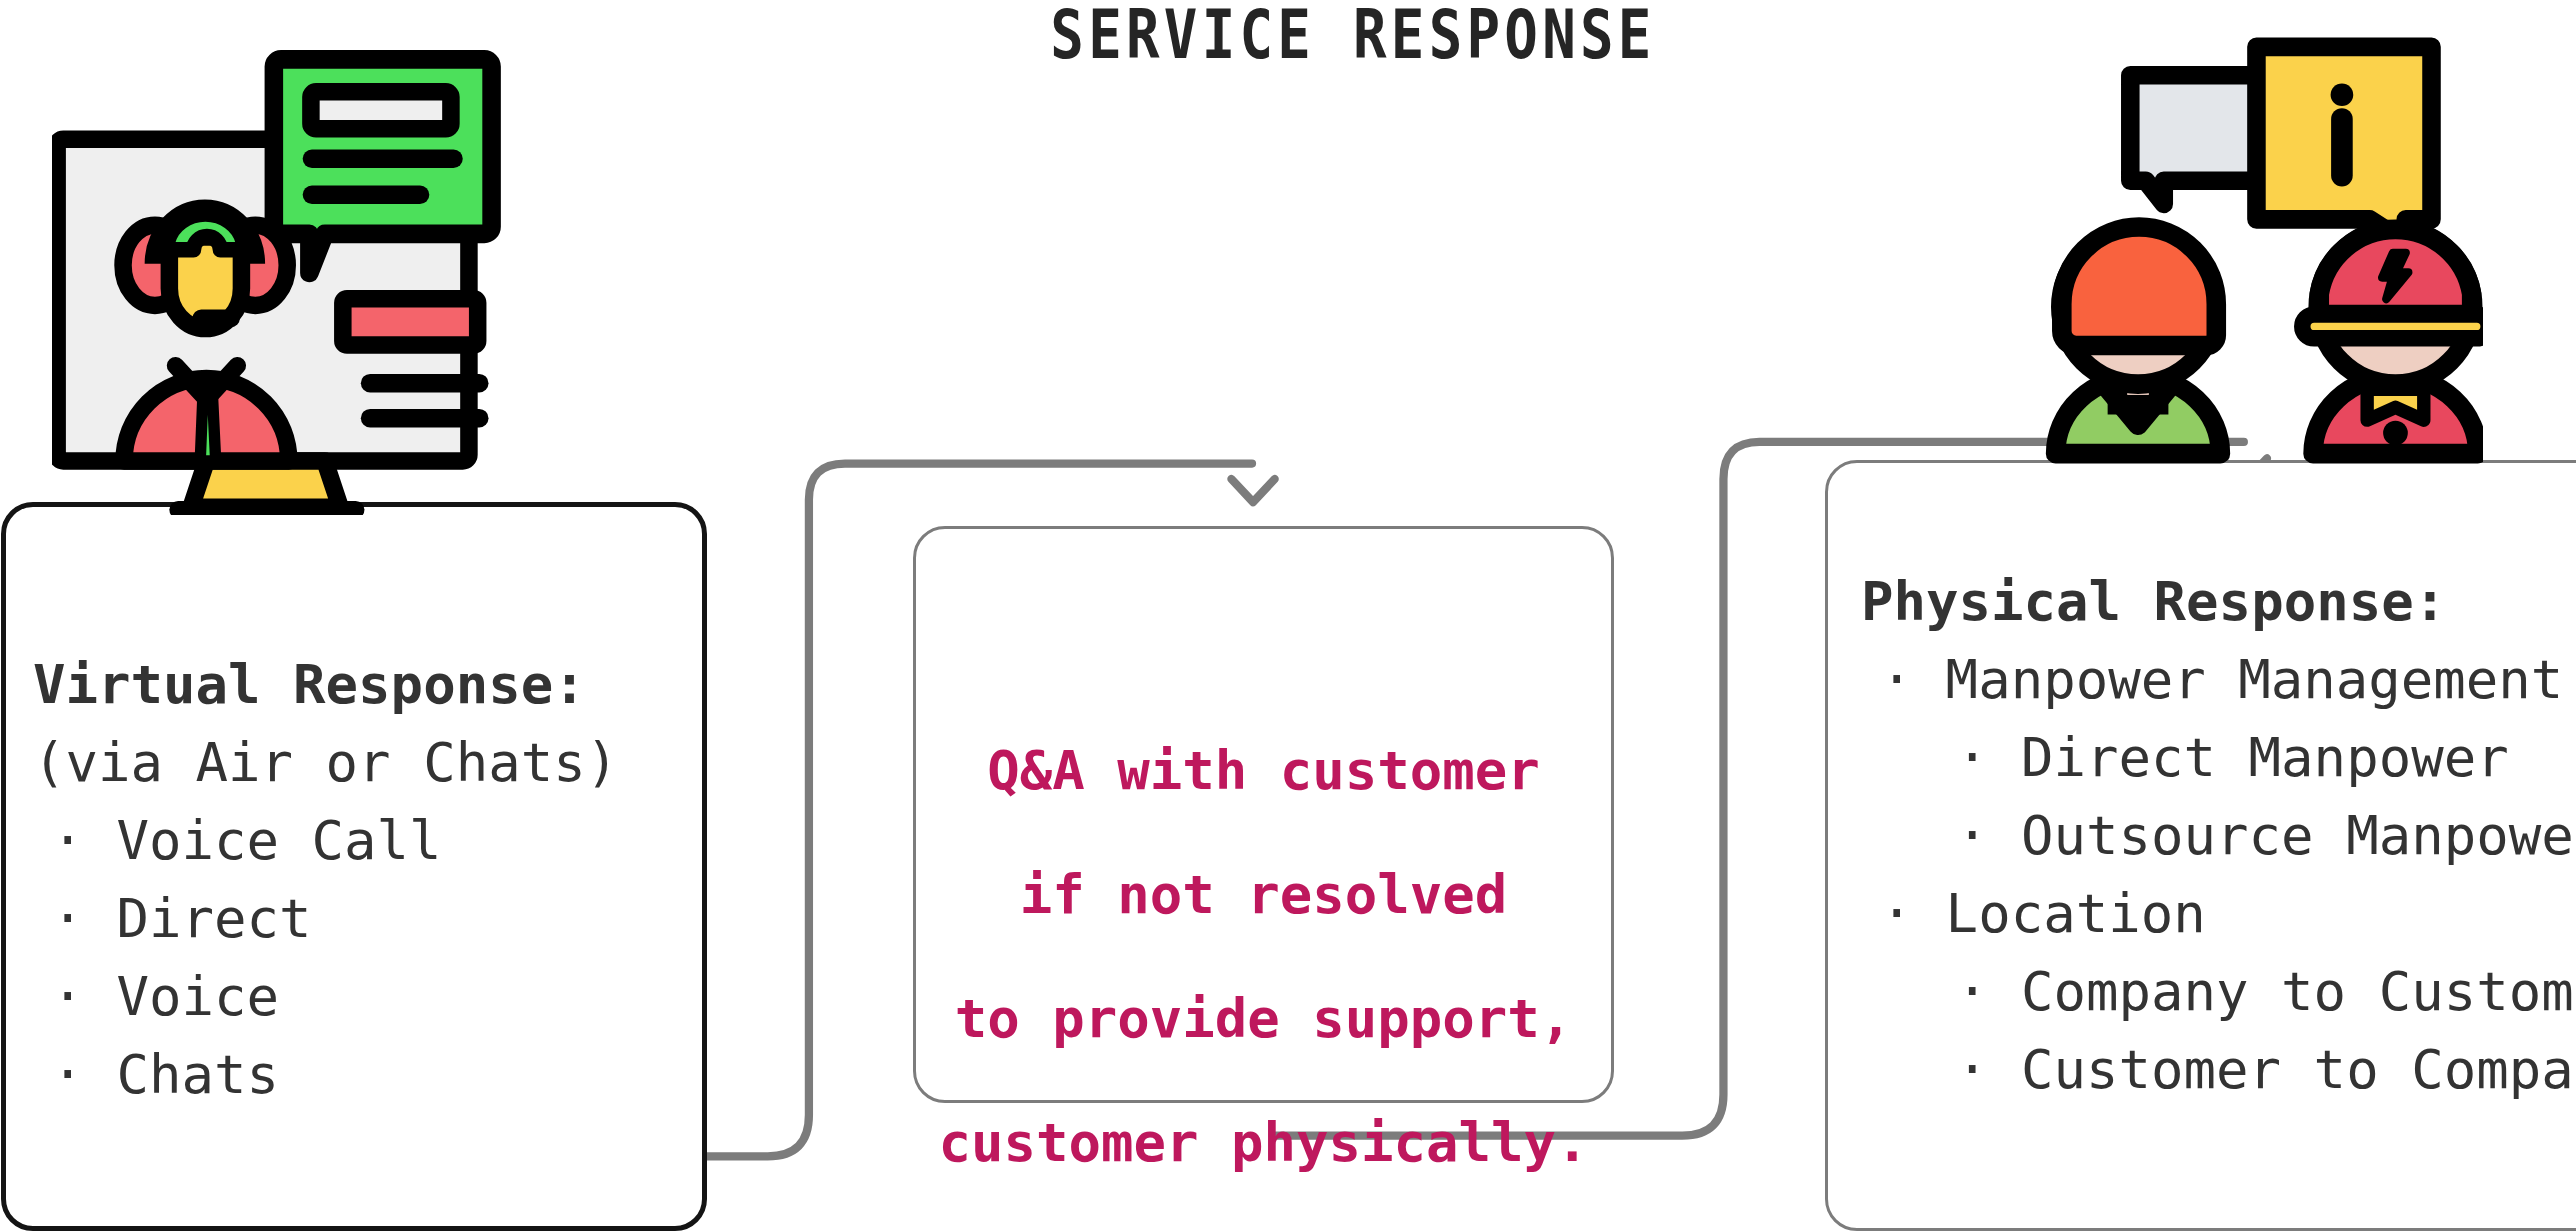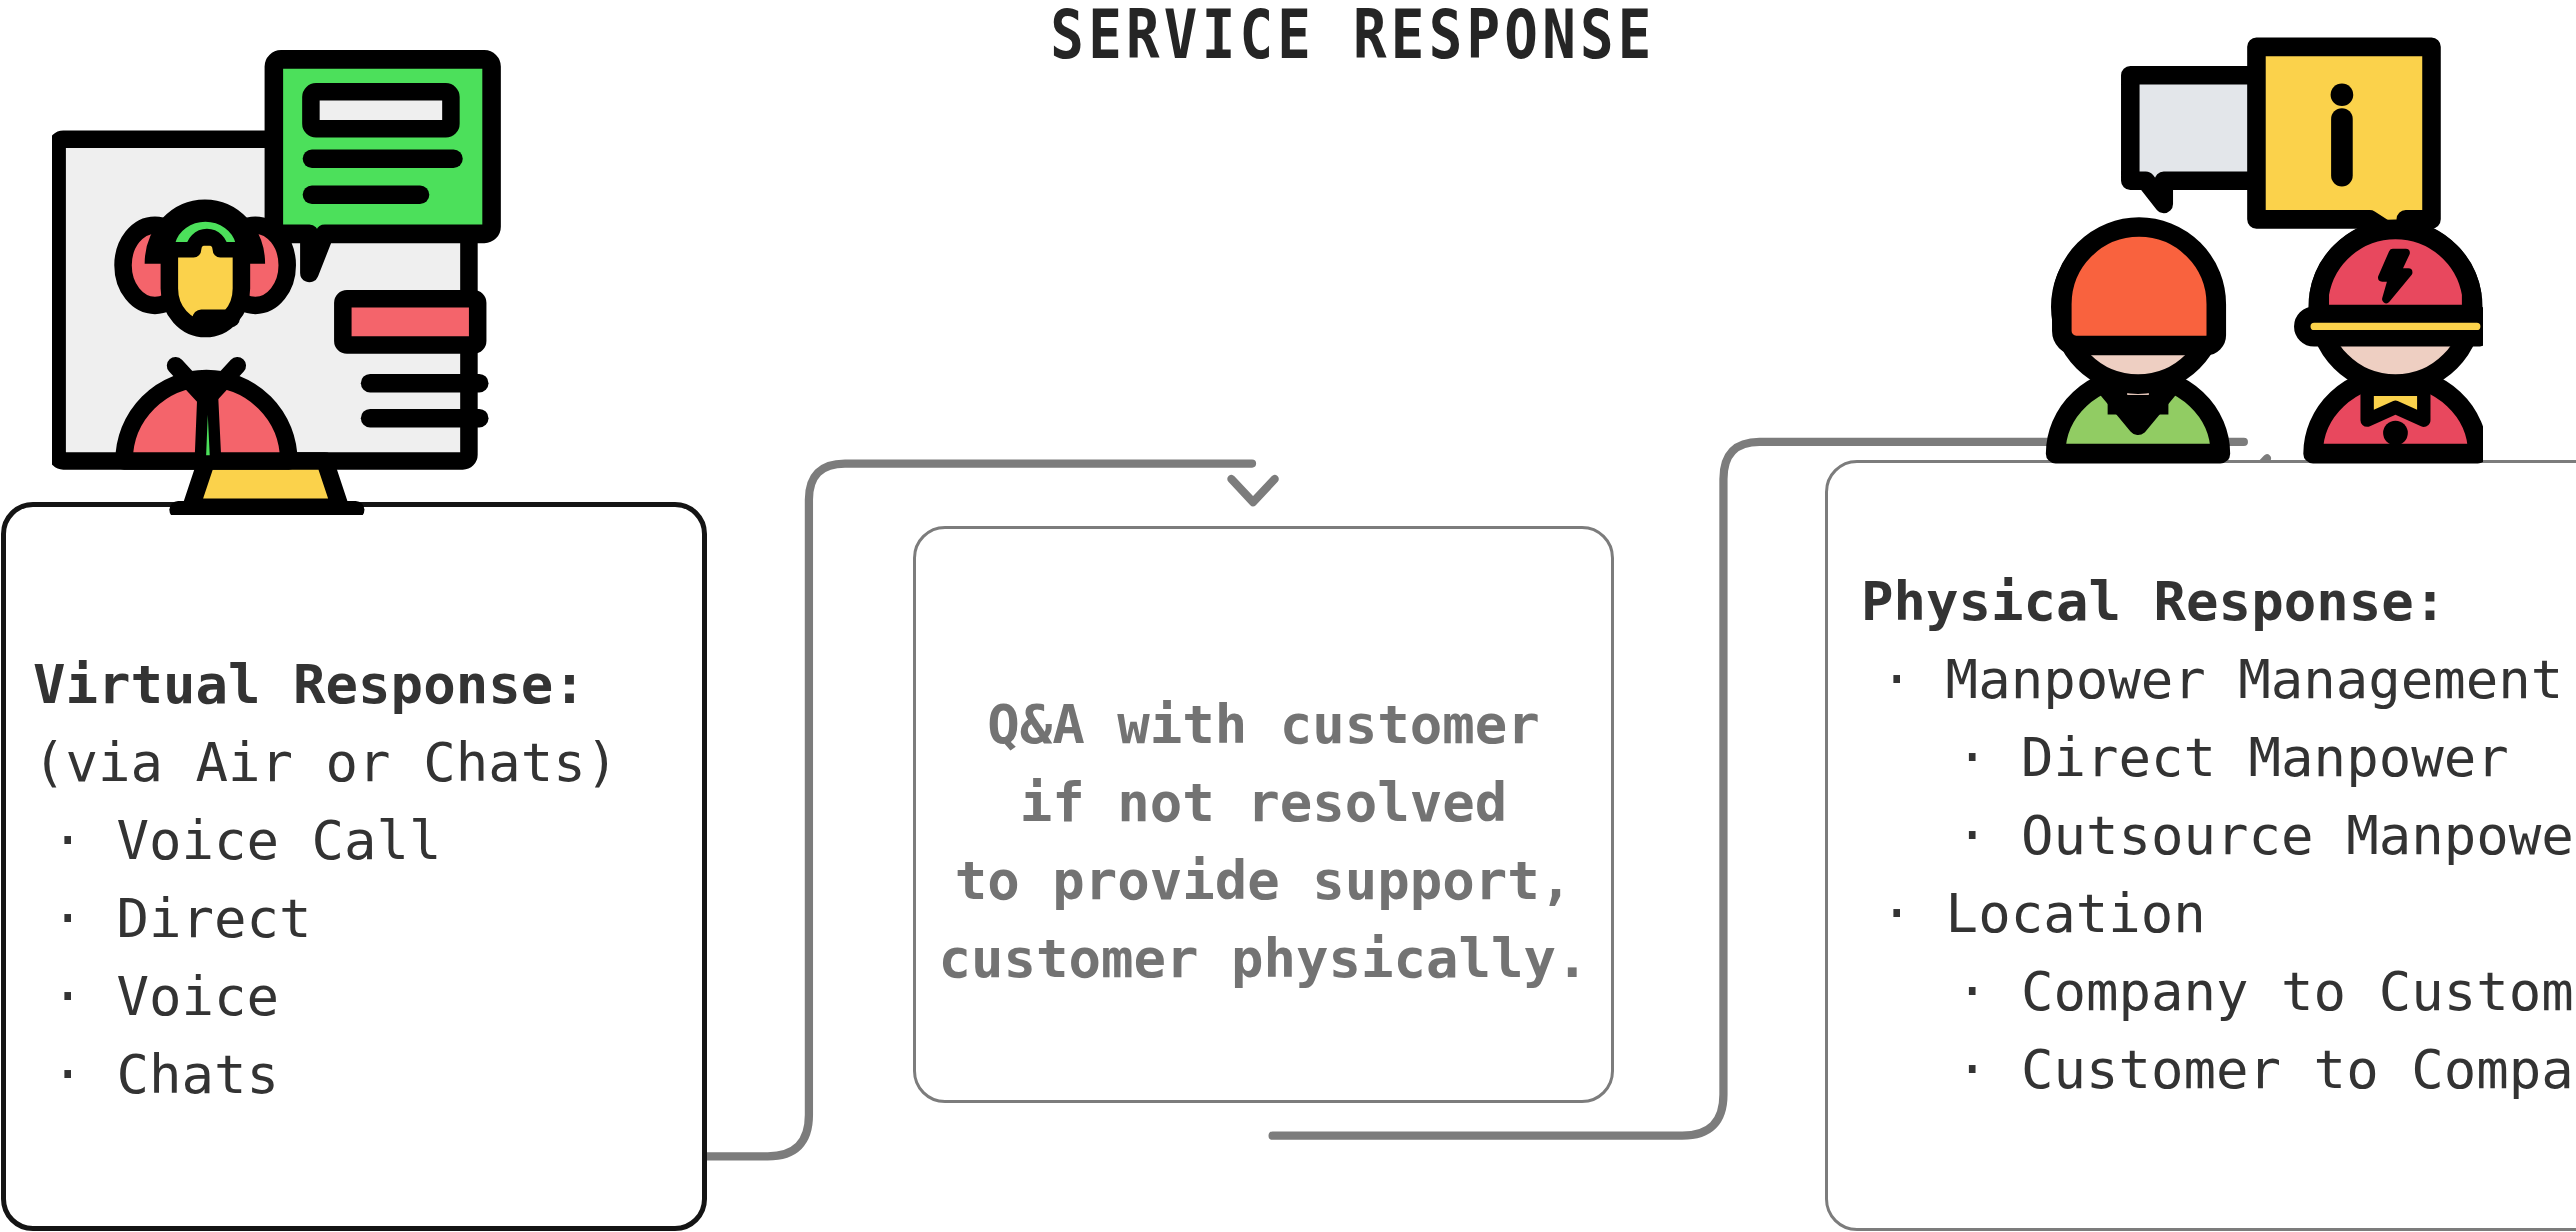--- a/index.html
+++ b/index.html
@@ -37,22 +37,23 @@
 
   
   .ctitle{
     font-size:54px;font-weight:bold;color:#333333;white-space:nowrap;
     letter-spacing:0px;
   }
   .cline{
     font-size:54px;font-weight:normal;color:#333333;white-space:nowrap;
   }
   .qline{
-    font-size:54px;font-weight:bold;color:#737373;white-space:nowrap;
+    font-size:54px;font-weight:bold;color:#be185d;white-space:nowrap;
     text-align:center;
+    margin-top:46px;
   }
 
   #virtual-text{position:absolute;left:27px;top:139px;}
   #virtual-text .row{height:78px;line-height:78px;}
   #virtual-text .b1{padding-left:18.5px;}
 
   #qa-text{position:absolute;left:0;top:157px;width:100%;}
   #qa-text .row{height:78px;line-height:78px;text-align:center;}
 
   #physical-text{position:absolute;left:33px;top:100px;}

